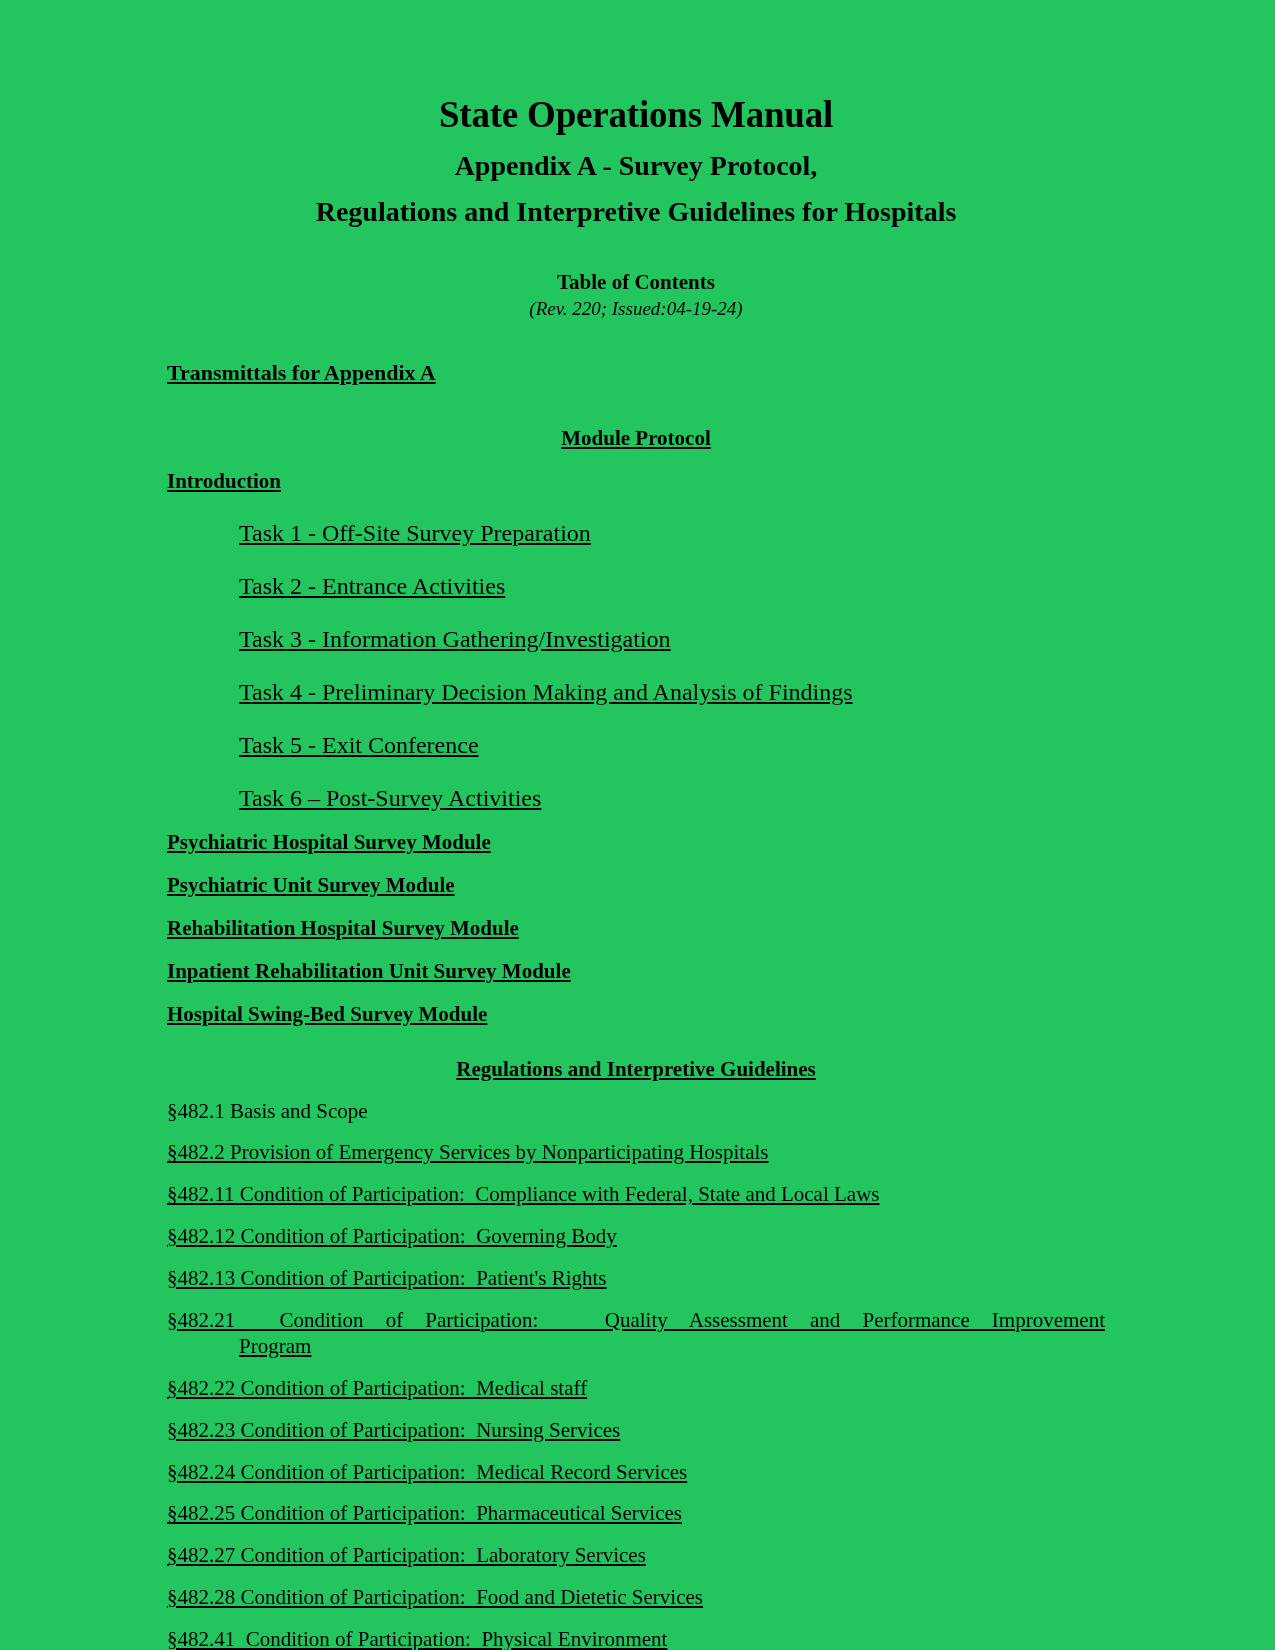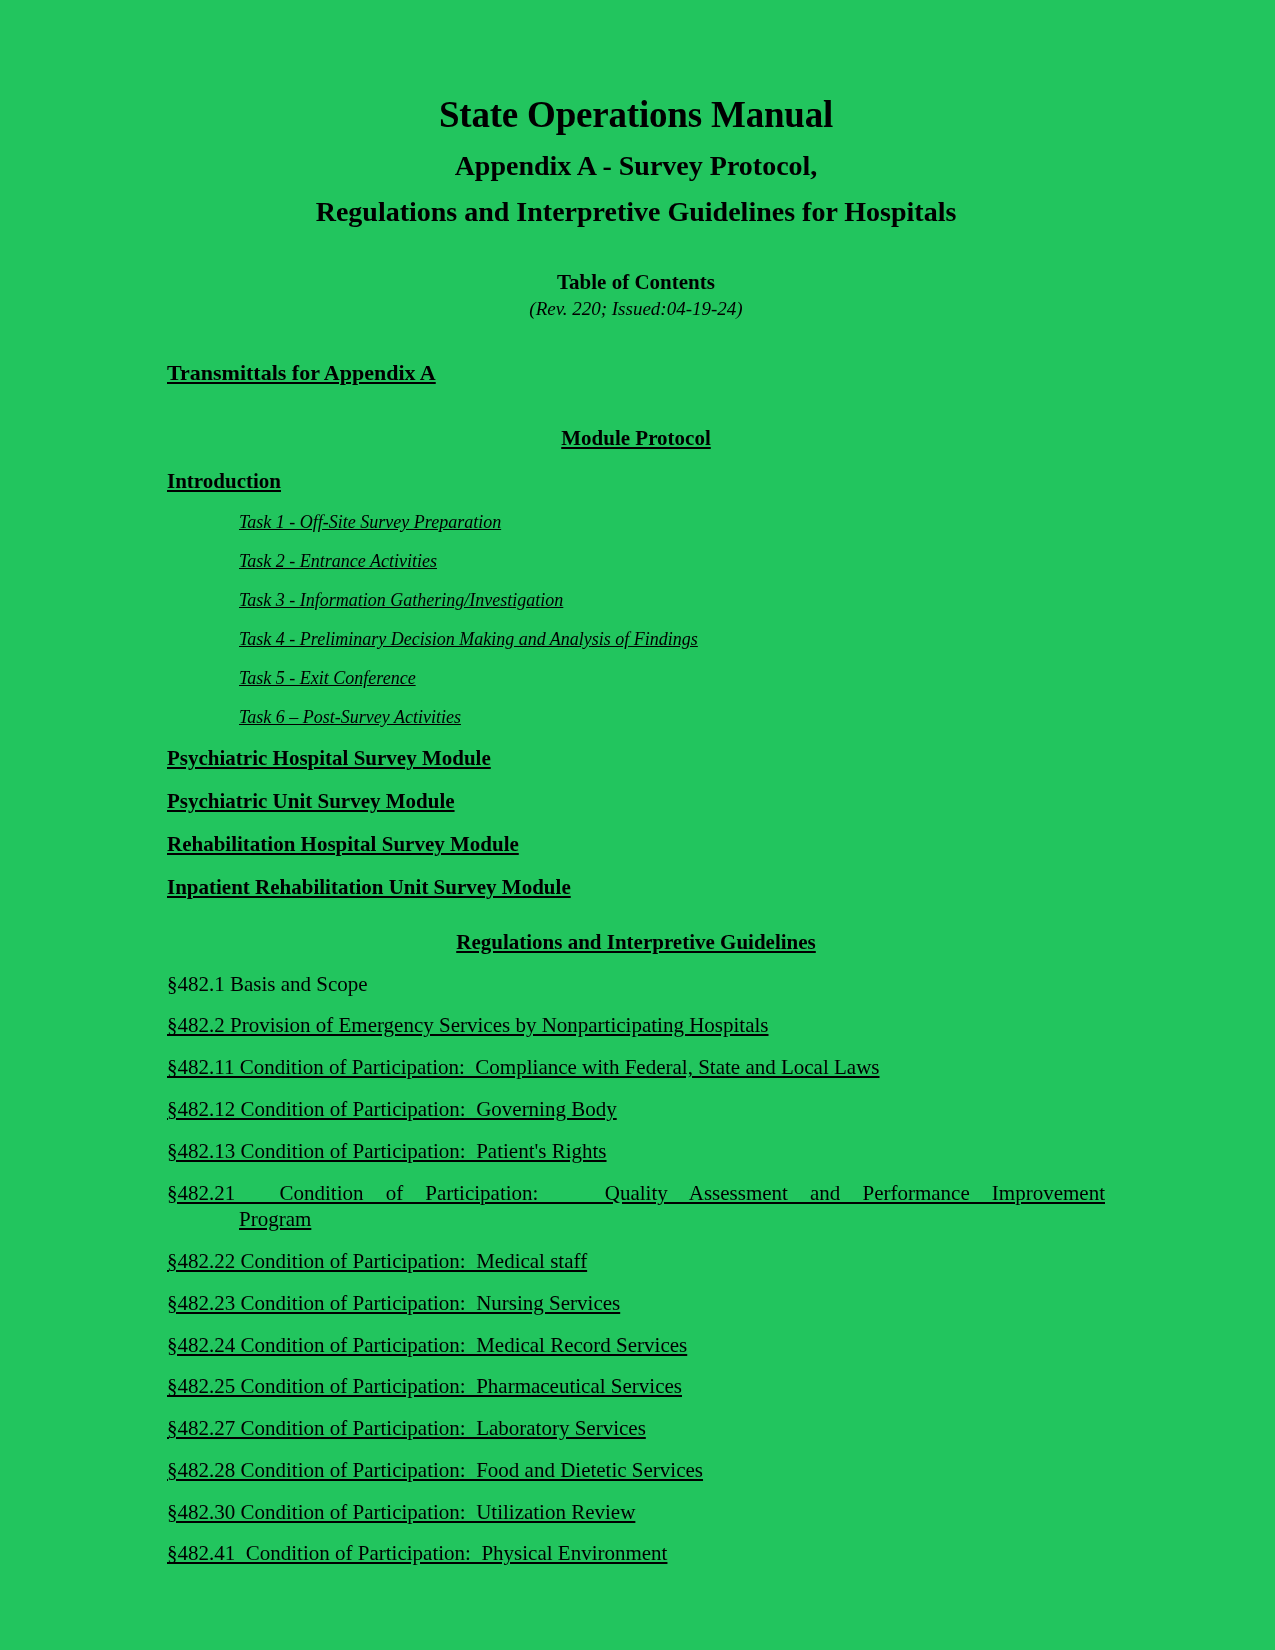--- a/index.html
+++ b/index.html
@@ -82,24 +82,23 @@
   .center-head.tight { margin-top: 30px; }
 
   .bold-entry {
     font-weight: bold;
     font-size: 21px;
     margin: 18px 0 0 0;
   }
   .bold-entry .u { text-decoration: underline; }
 
   .task-entry {
-    font-size: 18px;
-    margin: 18px 0 0 0;
+    font-size: 24px;
+    margin: 26px 0 0 0;
     padding-left: 72px;
-    font-style: italic;
   }
   .task-entry .u { text-decoration: underline; }
 
   .reg-entry {
     font-size: 21px;
     margin: 17px 0 0 0;
     line-height: 1.18;
   }
   .reg-entry .u { text-decoration: underline; }
 
@@ -169,20 +168,23 @@
   </div>
   <div class="bold-entry">
     <span class="u">Psychiatric Unit Survey Module</span>
   </div>
   <div class="bold-entry">
     <span class="u">Rehabilitation Hospital Survey Module</span>
   </div>
   <div class="bold-entry">
     <span class="u">Inpatient Rehabilitation Unit Survey Module</span>
   </div>
+  <div class="bold-entry">
+    <span class="u">Hospital Swing-Bed Survey Module</span>
+  </div>
 
   <div class="center-head tight">
     <span class="u">Regulations and Interpretive Guidelines</span>
   </div>
 
   <div class="reg-entry">
     <span class="sp">§482.1 Basis and Scope</span>
   </div>
   <div class="reg-entry">
     <span class="u sp">§482.2 Provision of Emergency Services by Nonparticipating Hospitals</span>
@@ -214,19 +216,16 @@
   <div class="reg-entry">
     <span class="u sp">§482.25 Condition of Participation:  Pharmaceutical Services</span>
   </div>
   <div class="reg-entry">
     <span class="u sp">§482.27 Condition of Participation:  Laboratory Services</span>
   </div>
   <div class="reg-entry">
     <span class="u sp">§482.28 Condition of Participation:  Food and Dietetic Services</span>
   </div>
   <div class="reg-entry">
-    <span class="u sp">§482.30 Condition of Participation:  Utilization Review</span>
-  </div>
-  <div class="reg-entry">
     <span class="u sp">§482.41  Condition of Participation:  Physical Environment</span>
   </div>
 
 </div>
 
 </body></html>

